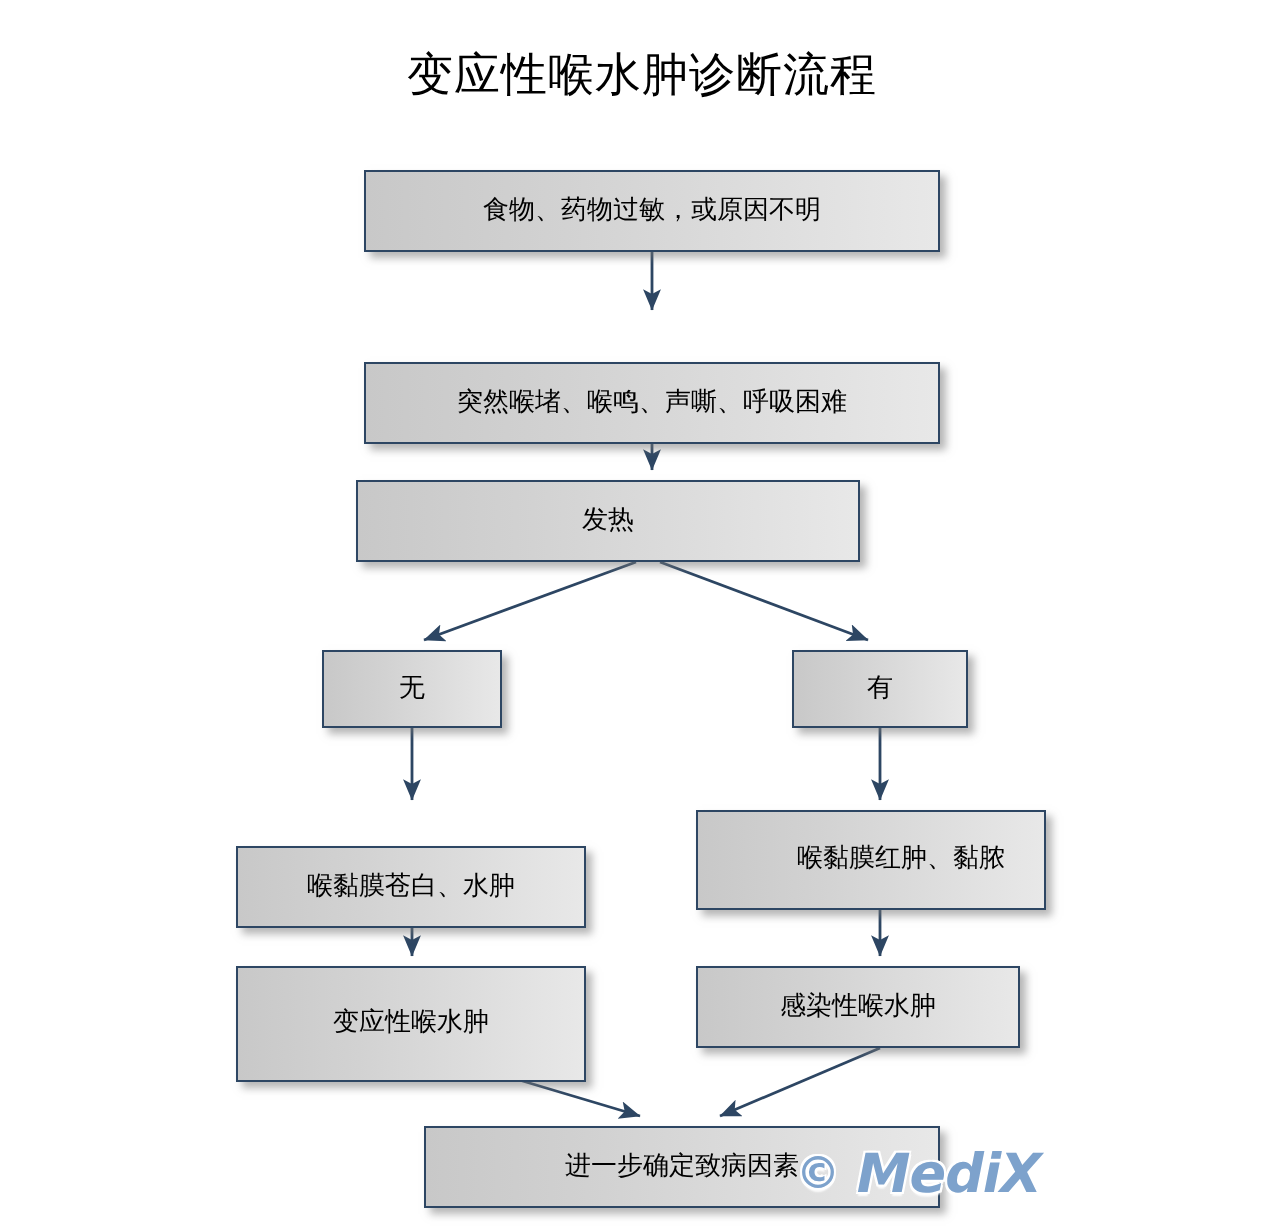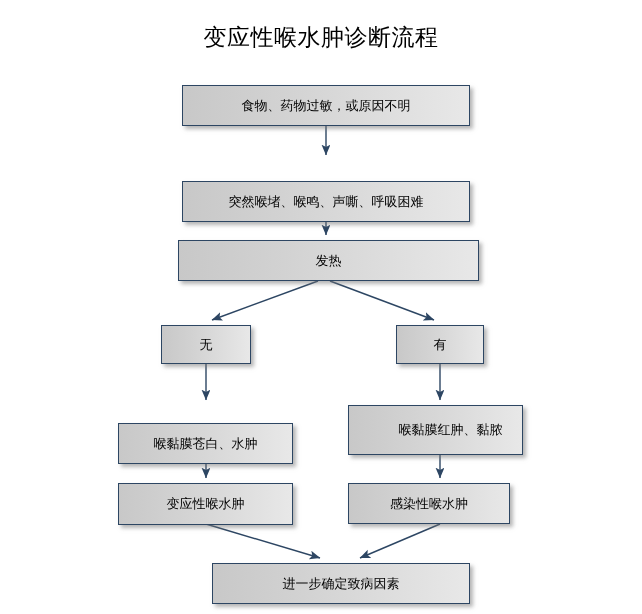--- a/index.html
+++ b/index.html
@@ -101,40 +101,44 @@
       </g>
   </svg>
 
   <div id="nodes-layer">
       <div class="node" style="left: 182px; top: 85px; width: 288px; height: 41px;">
         <span>食物、药物过敏，或原因不明</span>
       </div>
       <div class="node" style="left: 182px; top: 160px; width: 288px; height: 41px; margin-top: 21px;">
         <span>突然喉堵、喉鸣、声嘶、呼吸困难</span>
       </div>
-      <div class="node" style="left: 178px; top: 240px; width: 301px; height: 41px;">
+      <div class="node" style="left: 178px; top: 240px; width: 252px; height: 41px;">
         <span>发热</span>
       </div>
       <div class="node" style="left: 161px; top: 325px; width: 90px; height: 39px;">
         <span>无</span>
       </div>
       <div class="node" style="left: 396px; top: 325px; width: 88px; height: 39px;">
         <span>有</span>
       </div>
       <div class="node" style="left: 118px; top: 405px; width: 175px; height: 41px; margin-top: 18px;">
         <span>喉黏膜苍白、水肿</span>
       </div>
       <div class="node" style="left: 348px; top: 405px; width: 175px; height: 50px; padding-left: 30px;">
         <span>喉黏膜红肿、黏脓</span>
       </div>
-      <div class="node" style="left: 118px; top: 483px; width: 175px; height: 42px;">
+      <div class="node" style="left: 118px; top: 483px; width: 175px; height: 58px;">
         <span>变应性喉水肿</span>
       </div>
       <div class="node" style="left: 348px; top: 483px; width: 162px; height: 41px;">
         <span>感染性喉水肿</span>
       </div>
       <div class="node" style="left: 212px; top: 563px; width: 258px; height: 41px;">
         <span>进一步确定致病因素</span>
       </div>
     </div>
 
+  <div class="watermark">
+    <span class="mark-c">©</span>
+    <span>MediX</span>
+  </div>
 
 </div>
 
 </body></html>

